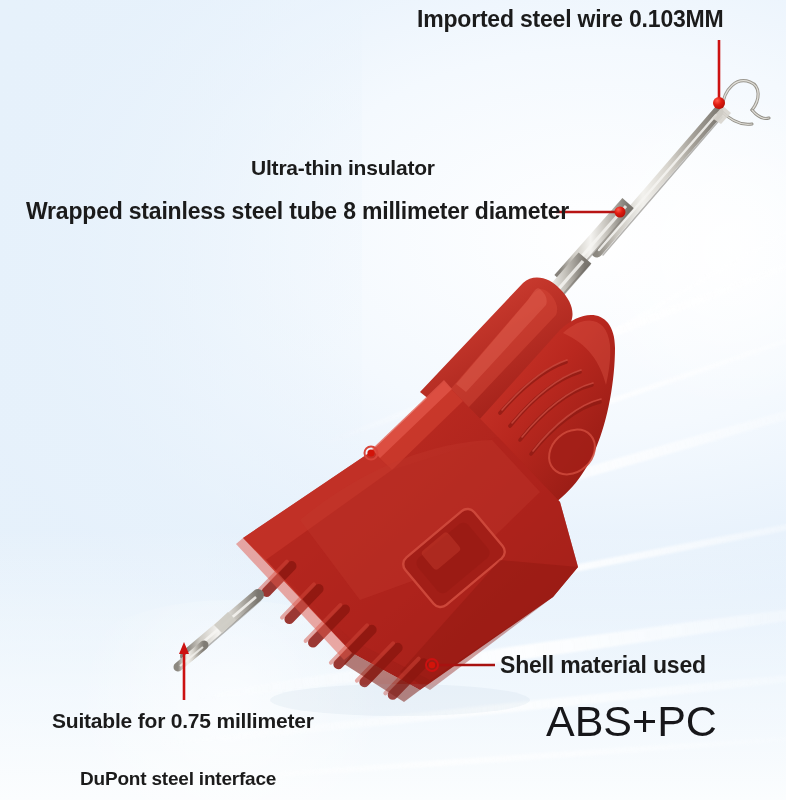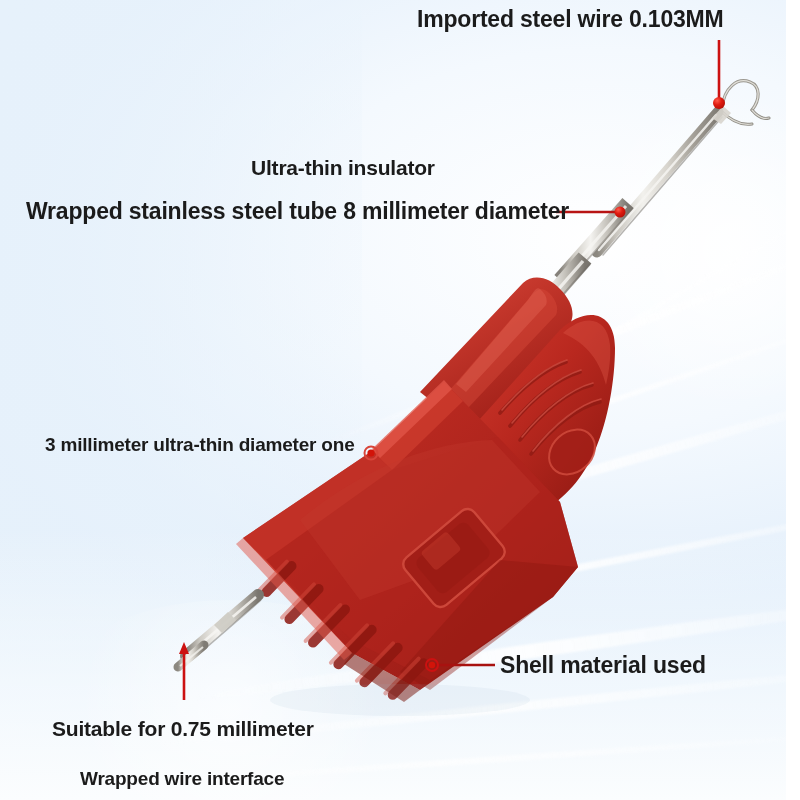--- a/index.html
+++ b/index.html
@@ -71,21 +71,21 @@
     font-weight: bold;
     white-space: nowrap;
     letter-spacing: -0.2px;
     text-rendering: optimizeLegibility;
   }
   #lbl-steel-wire { left: 417px; top: 6px;  font-size: 23px; }
   #lbl-insulator  { left: 251px; top: 156px; font-size: 21px; }
   #lbl-tube       { left: 26px;  top: 198px; font-size: 23px; }
   #lbl-diameter   { left: 45px;  top: 434px; font-size: 19px; }
   #lbl-shell      { left: 500px; top: 652px; font-size: 23px; }
-  #lbl-suitable   { left: 52px;  top: 709px; font-size: 21px; margin-top: 8px; }
+  #lbl-suitable   { left: 52px;  top: 709px; font-size: 21px; }
   #lbl-dupont     { left: 80px;  top: 768px; font-size: 19px; }
   #lbl-abspc {
     position: absolute;
     left: 546px; top: 697px;
     font-size: 43px;
     font-weight: normal;
     color: #17171a;
     letter-spacing: 0px;
     white-space: nowrap;
   }
@@ -334,22 +334,22 @@
       <polygon points="184,642 179,654 189,654" fill="#cc1111"></polygon>
     </g>
   </svg>
 
   <div class="label" id="lbl-steel-wire">Imported steel wire 0.103MM</div>
 
   <div class="label" id="lbl-insulator">Ultra-thin insulator</div>
 
   <div class="label" id="lbl-tube">Wrapped stainless steel tube 8 millimeter diameter</div>
 
-  <div class="label" id="lbl-diameter">3 millimeter ultra-thin diameter one</div>
 
   <div class="label" id="lbl-shell">Shell material used</div>
 
+  <div id="lbl-abspc">ABS+PC</div>
 
   <div class="label" id="lbl-suitable">Suitable for 0.75 millimeter</div>
 
-  <div class="label" id="lbl-dupont">Wrapped wire interface</div>
+  <div class="label" id="lbl-dupont">DuPont steel interface</div>
 
 </div>
 
 </body></html>

